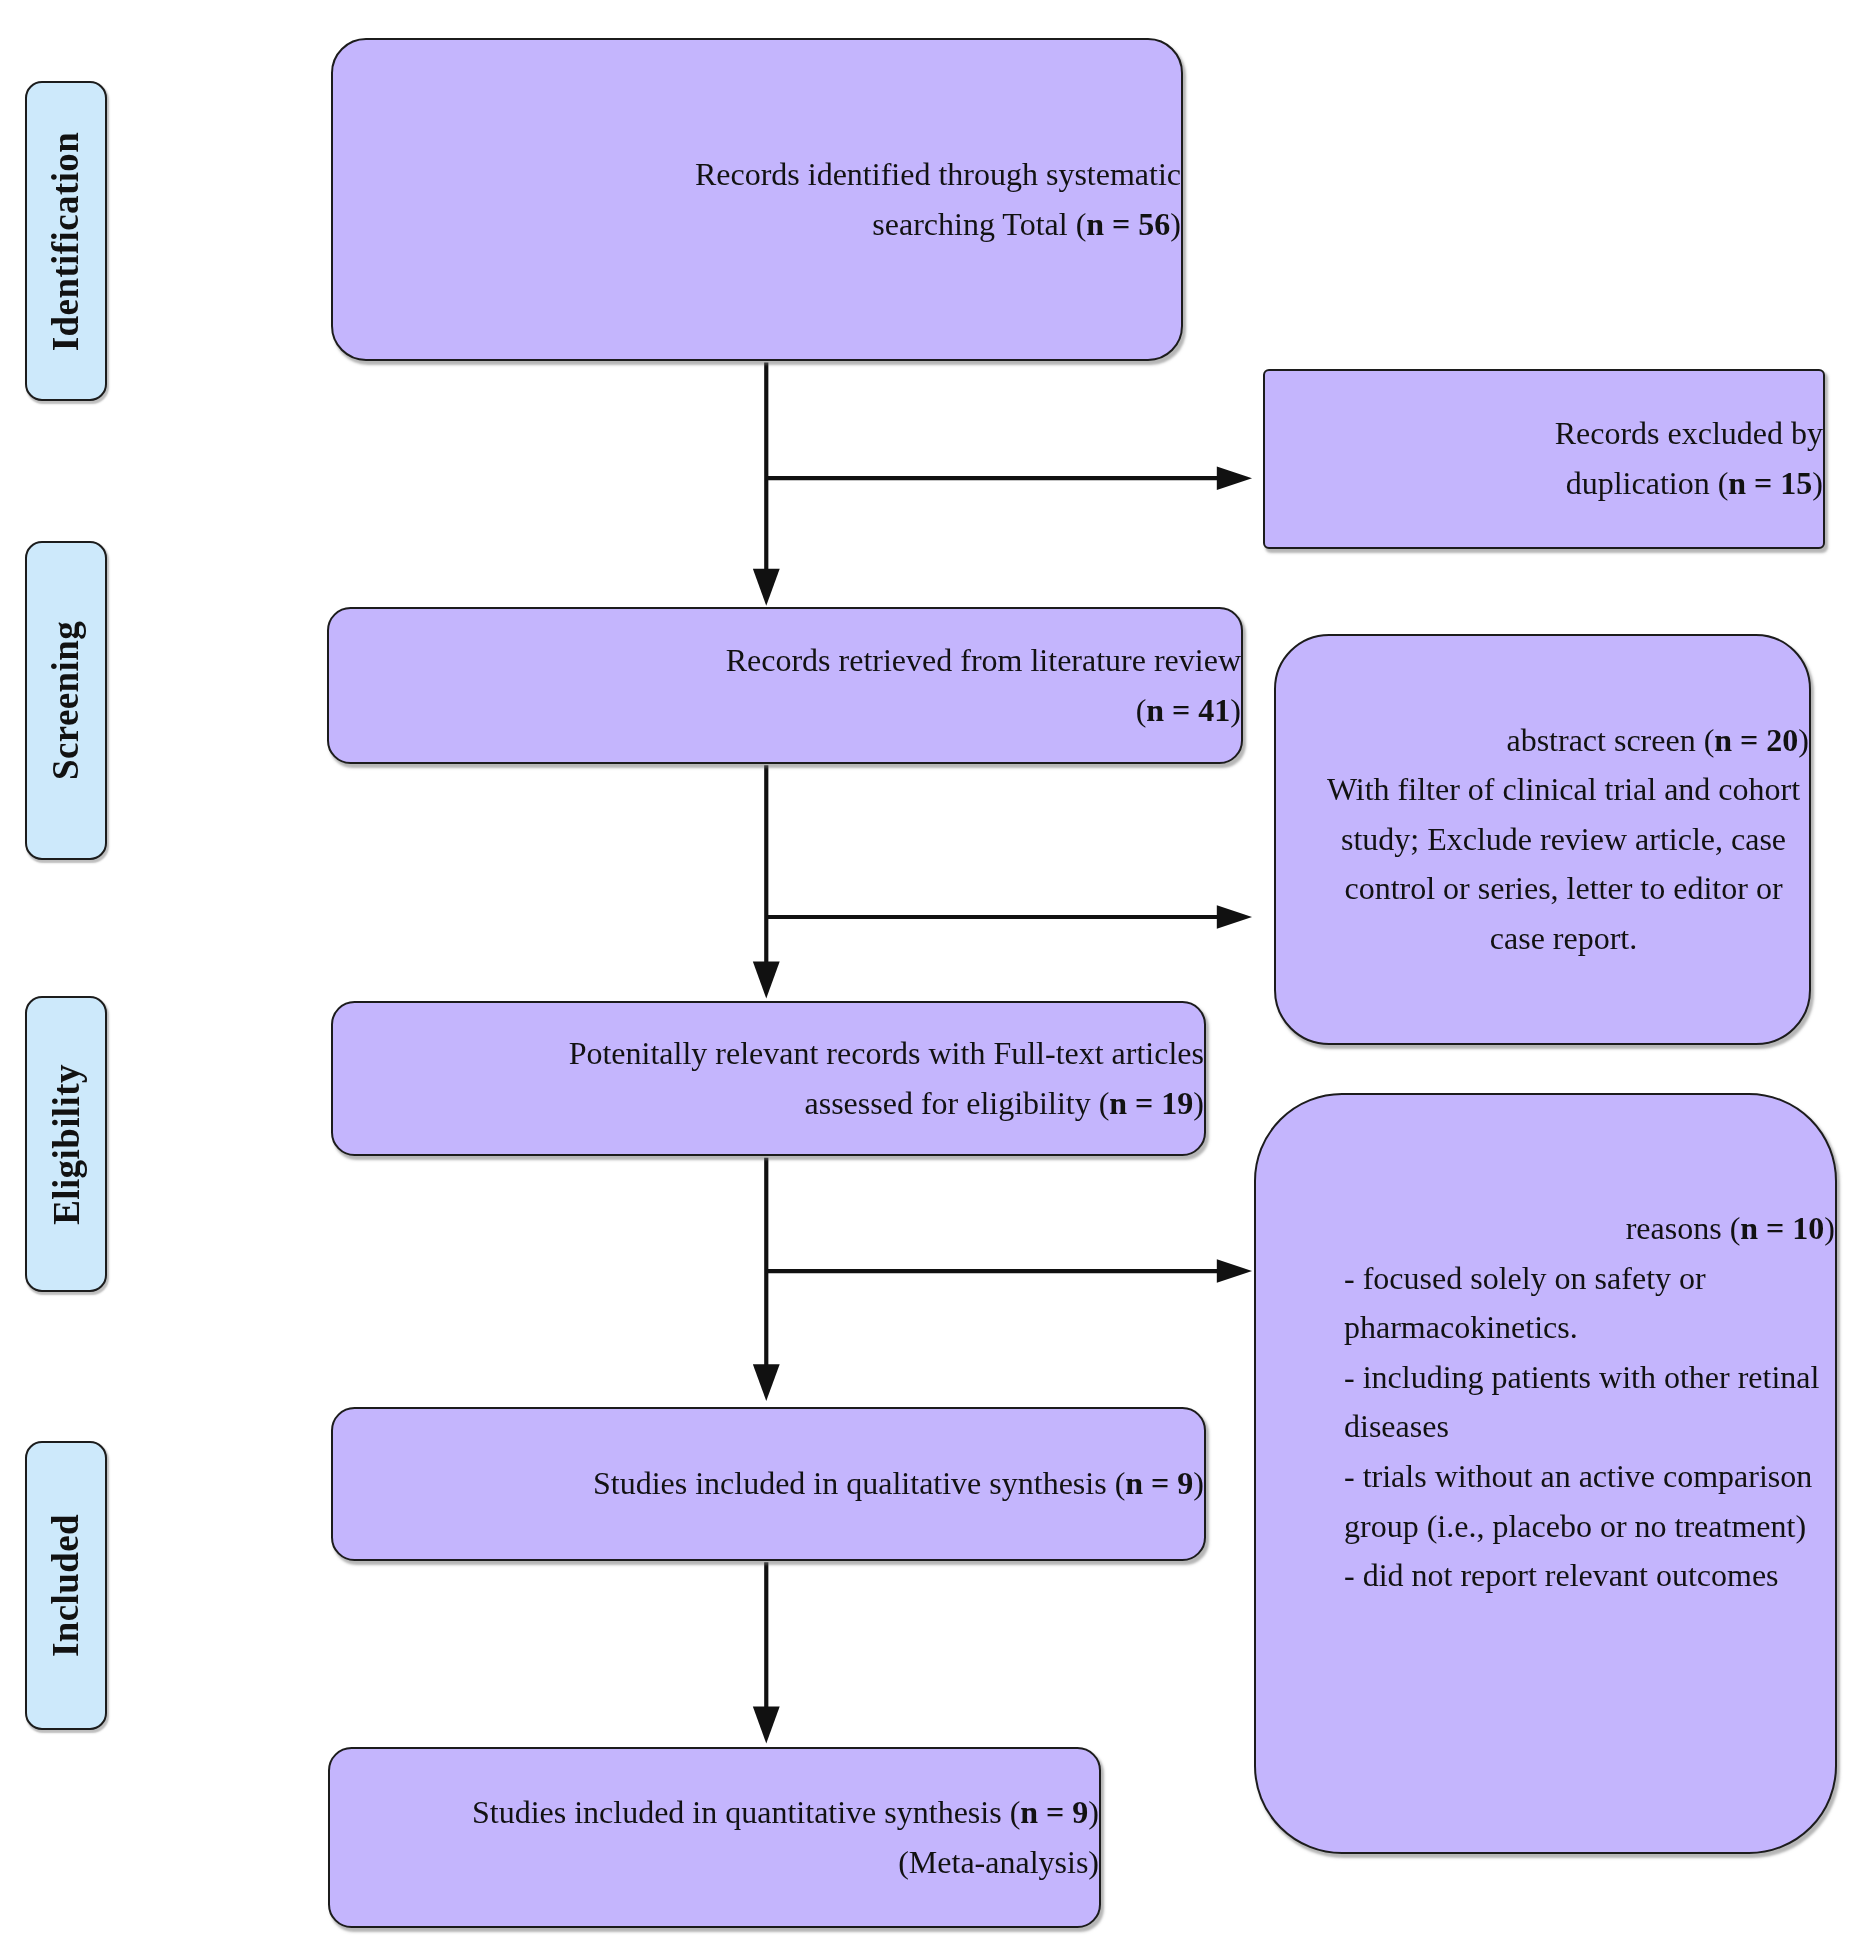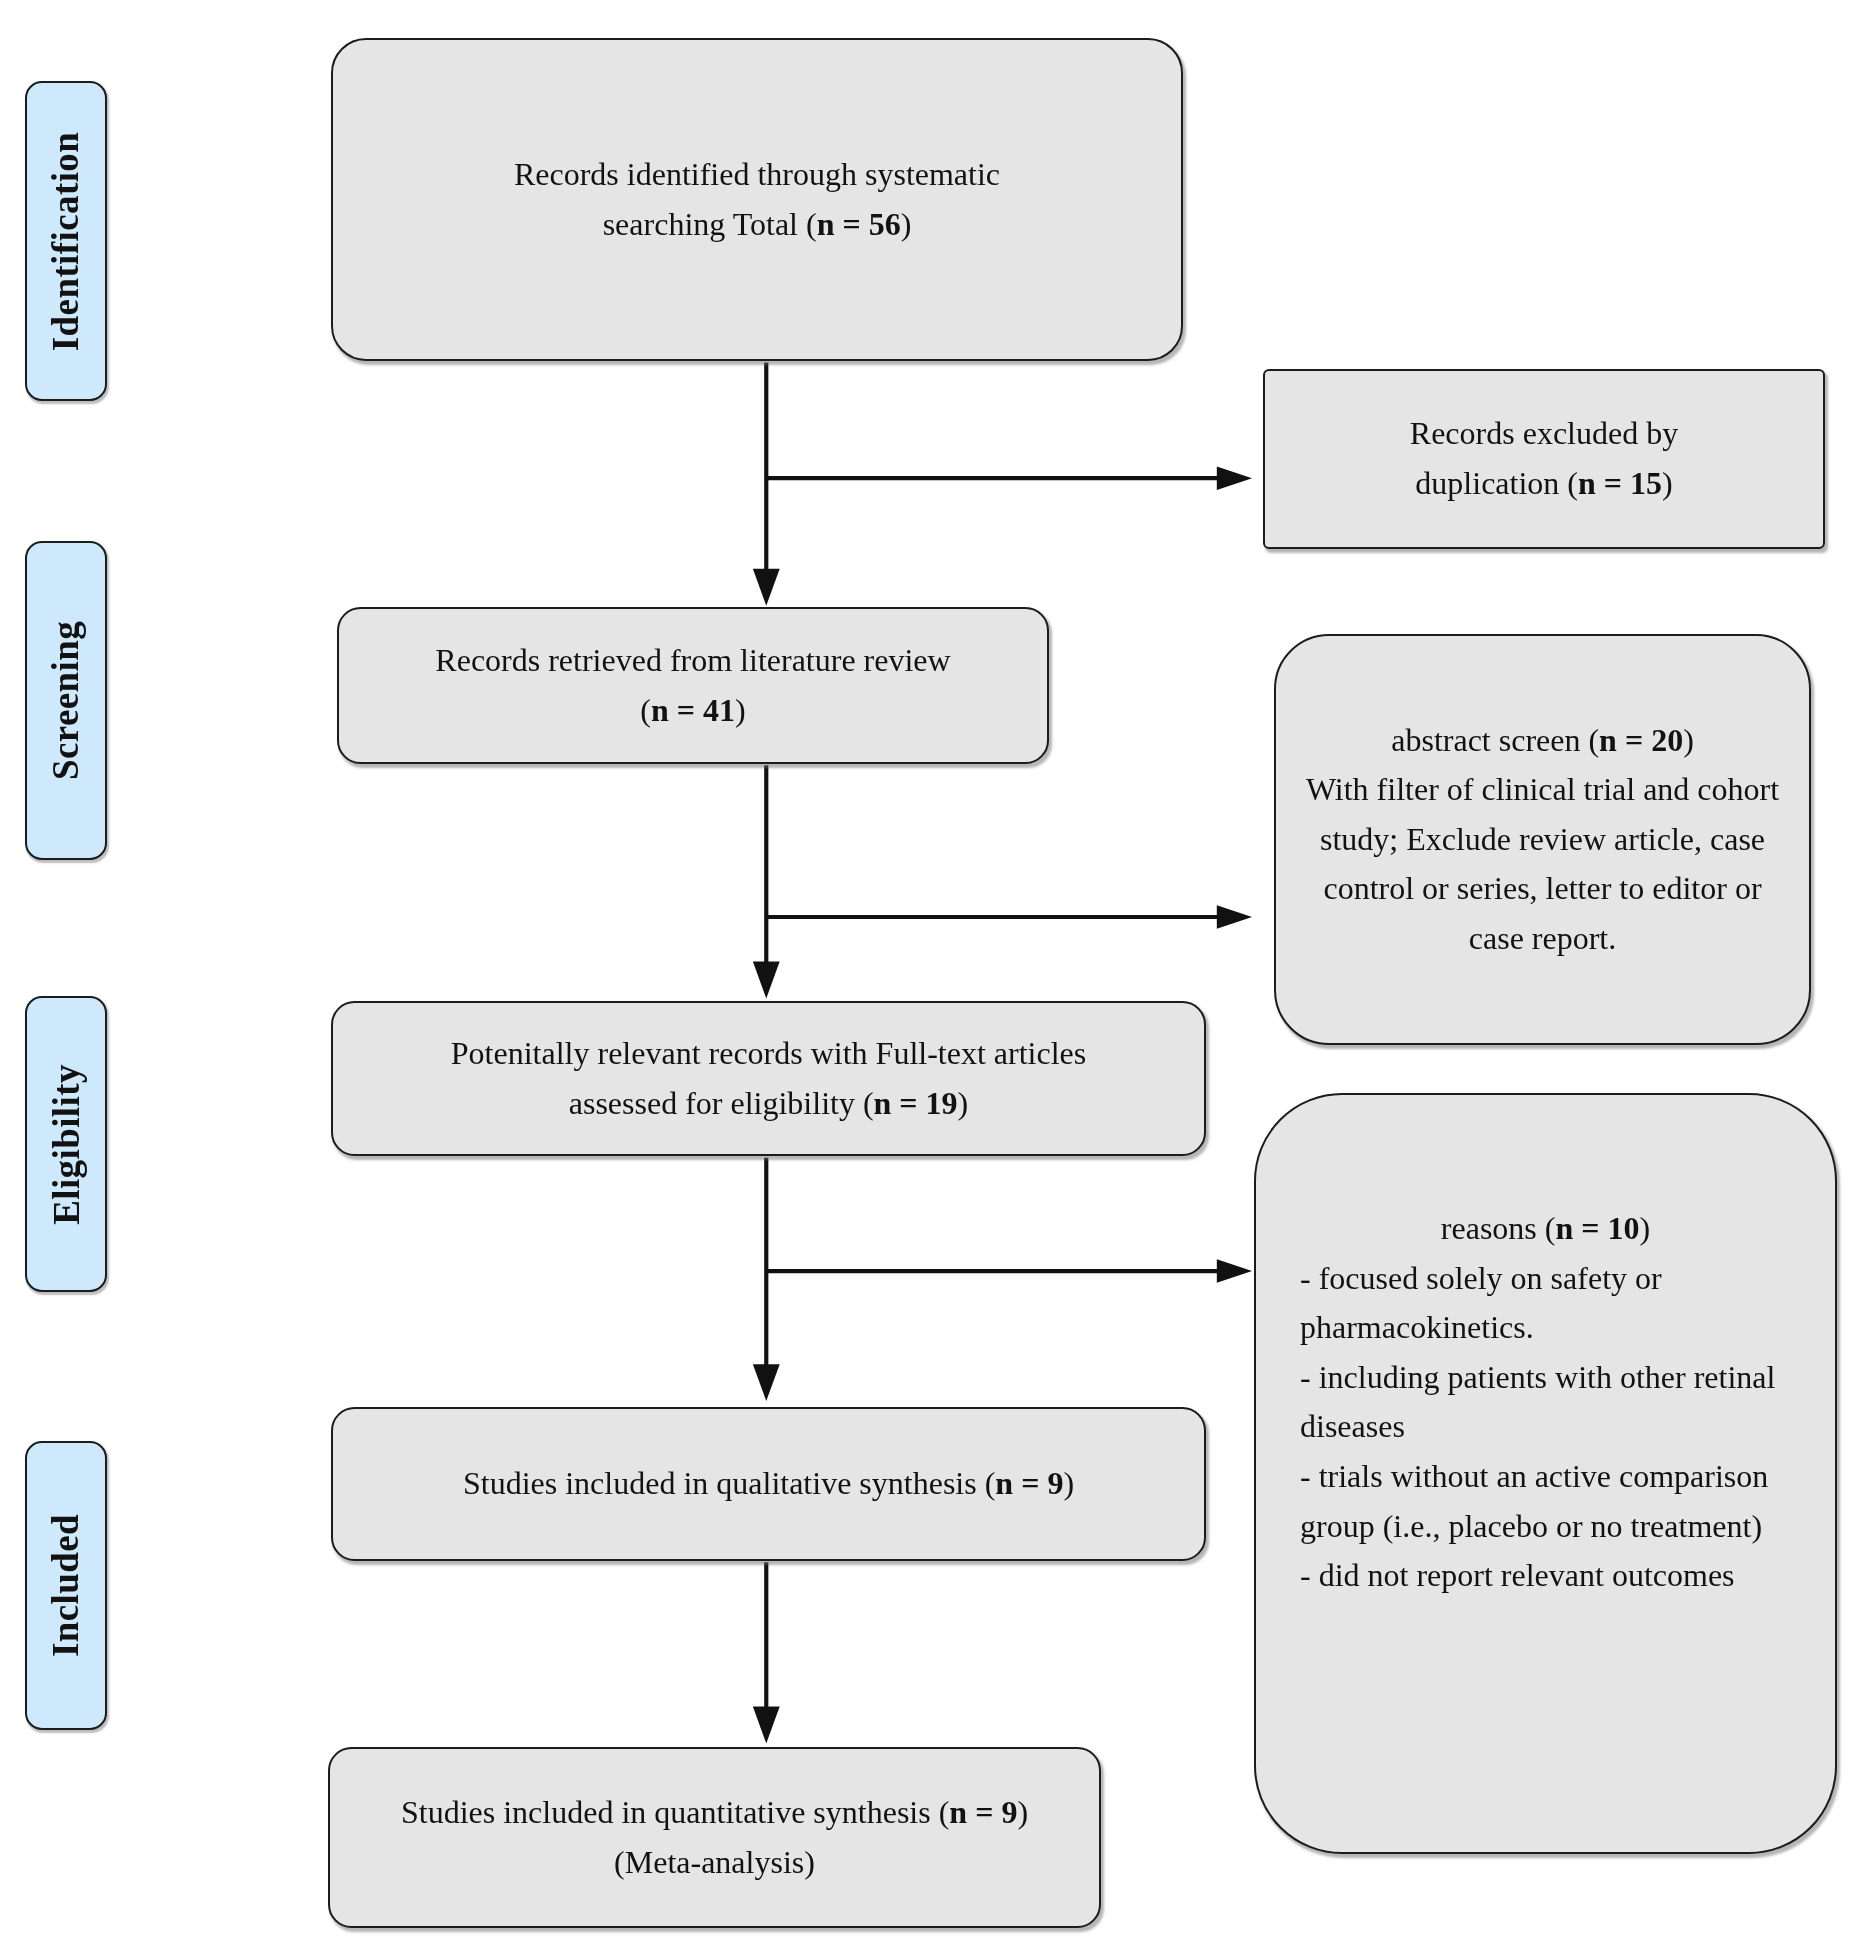--- a/index.html
+++ b/index.html
@@ -23,25 +23,25 @@
   .stage span{
     transform:rotate(-90deg);
     white-space:nowrap;
     font-weight:bold;
     font-size:37px;
     letter-spacing:0.4px;
   }
   
   .fbox{
     position:absolute;
-    background:#e5e5e5;
+    background:#c4b5fd;
     border:2.5px solid #1c1c1c;
     box-sizing:border-box;
     display:flex;flex-direction:column;
-    justify-content:center;align-items:center;
+    justify-content:center;align-items:flex-end;
     text-align:center;
     font-size:32px;line-height:1.55;
     box-shadow:2.5px 3.4px 2.5px rgba(110,110,110,.5);
   }
   .fbox .nbold{font-weight:bold;}
   .wrapblock{max-width:491px;}
   .reasons{
     text-align:left;
     width:491px;
   }
@@ -111,21 +111,21 @@
 
   <div class="fbox" style="left:1263px;top:369px;width:562px;height:180px;border-radius:6px;">
     <div>
       <span>Records excluded by</span>
     </div>
     <div>
       <span>duplication (</span><span class="nbold">n = 15</span><span>)</span>
     </div>
   </div>
 
-  <div class="fbox" style="left:337px;top:607px;width:712px;height:157px;border-radius:23.5px;">
+  <div class="fbox" style="left:327px;top:607px;width:916px;height:157px;border-radius:23.5px;">
     <div>
       <span>Records retrieved from literature review</span>
     </div>
     <div>
       <span>(</span><span class="nbold">n = 41</span><span>)</span>
     </div>
   </div>
 
   <div class="fbox" style="left:1274px;top:634px;width:537px;height:411px;border-radius:55px;">
     <div>

